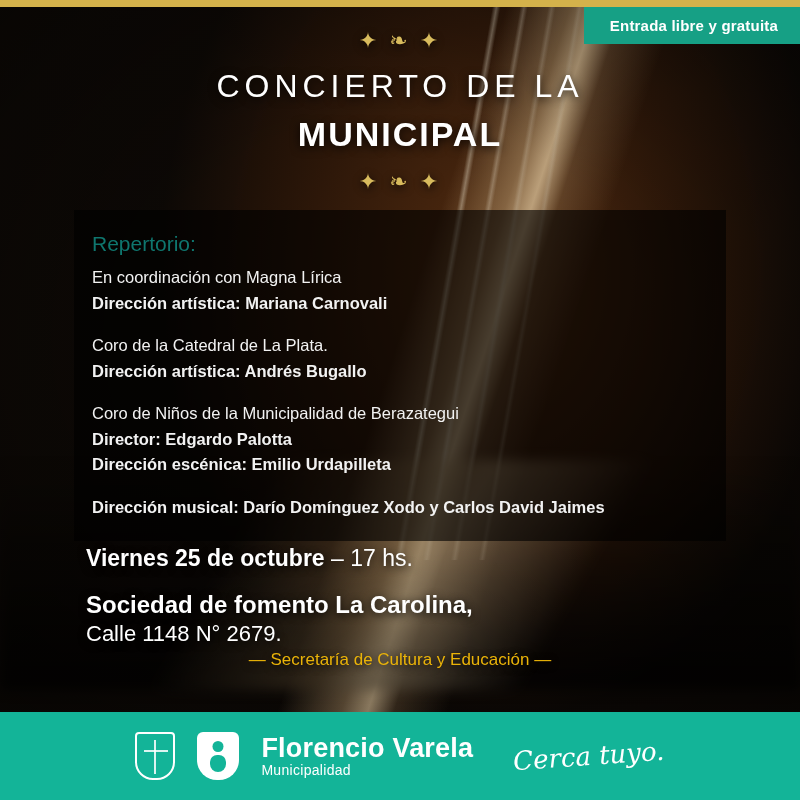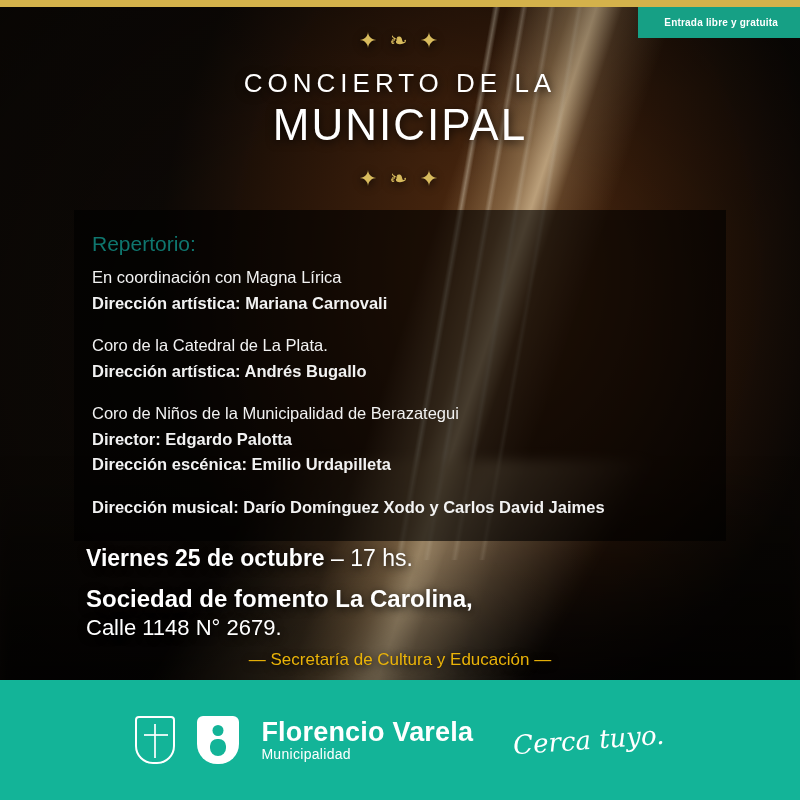--- a/index.html
+++ b/index.html
@@ -67,21 +67,21 @@
     width: 100%;
     height: 7px;
     background: #d4b24b;
   }
   .ribbon {
     position: absolute;
     top: 7px;
     right: 0;
     background: #16a085;
     color: #ffffff;
-    font-size: 10px;
+    font-size: 15px;
     font-weight: bold;
     letter-spacing: .2px;
     padding: 10px 22px 10px 26px;
     white-space: nowrap;
   }
 
   
   .headline {
     position: absolute;
     top: 30px;
@@ -94,33 +94,34 @@
   .orn {
     color: #d8bb5d;
     font-size: 22px;
     letter-spacing: 3px;
     line-height: 1;
     height: 26px;
   }
   .orn-top { margin-bottom: 12px; }
   .orn-bottom { margin-top: 16px; }
   .h-line1 {
-    font-size: 26px;
+    font-size: 32px;
     letter-spacing: 5px;
     font-weight: normal;
+    margin-bottom: 9px;
   }
   .h-line2 {
     font-size: 41px;
     font-weight: bold;
     letter-spacing: 1.2px;
     line-height: 1.07;
   }
   .h-line3 {
-    font-size: 44px;
-    font-weight: normal;
+    font-size: 34px;
+    font-weight: bold;
     letter-spacing: 2px;
     line-height: 1.2;
   }
 
   
   .panel {
     position: absolute;
     left: 74px;
     top: 210px;
     width: 652px;
@@ -148,42 +149,42 @@
   
   .whenwhere {
     position: absolute;
     left: 86px;
     top: 545px;
     color: #fff;
     text-shadow: 0 2px 8px rgba(0,0,0,.9);
   }
   .when {
     font-size: 23px;
-    margin-bottom: 12px;
+    margin-bottom: 18px;
   }
   .when b { font-weight: bold; }
   .when .light { font-weight: normal; }
   .place1 { font-size: 24px; font-weight: bold; line-height: 1.25; }
   .place2 { font-size: 22px; font-weight: normal; line-height: 1.3; }
   .secretaria {
     position: absolute;
     left: 0; right: 0;
     top: 650px;
     text-align: center;
     color: #eab308;
     font-size: 17px;
     text-shadow: 0 2px 8px rgba(0,0,0,.9);
   }
 
   
   .footer {
     position: absolute;
     left: 0; bottom: 0;
     width: 100%;
-    height: 120px;
+    height: 88px;
     background: #13b498;
     display: flex;
     align-items: center;
     justify-content: center;
     gap: 22px;
   }
   .crest {
     width: 40px; height: 48px;
     border: 2px solid #ffffff;
     border-radius: 4px 4px 18px 18px;

